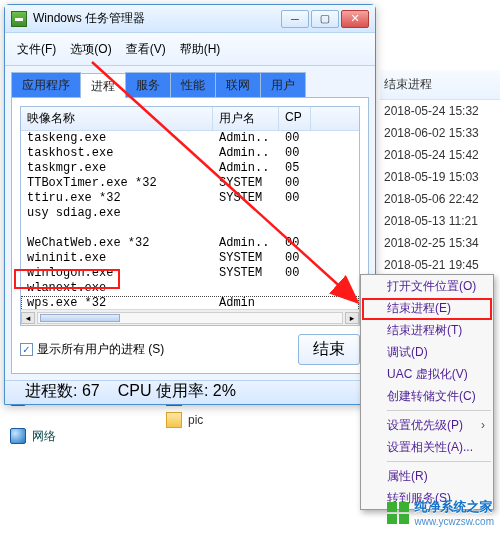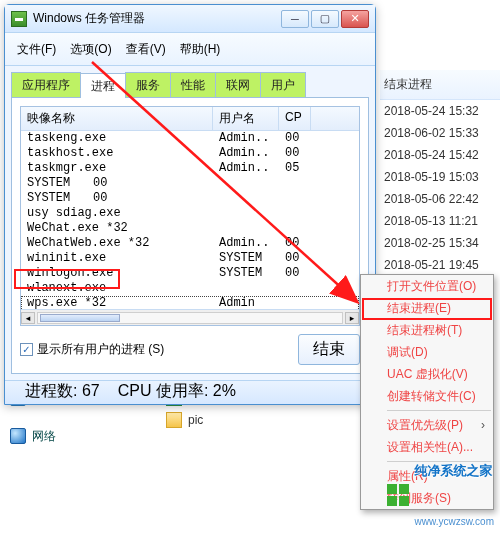--- a/index.html
+++ b/index.html
@@ -137,21 +137,21 @@
   }
   .tabstrip {
     display: flex;
     border-bottom: 1px solid #9fbfe0;
     gap: 0;
   }
   .tab {
     padding: 4px 10px 3px 10px;
     font-size: 12px;
     color: #222;
-    background: #bef264;
+    background: #3b82f6;
     border: 1px solid #9fbfe0;
     border-bottom: none;
     margin-right: -1px;
   }
   .tab.active {
     background: #fff;
     position: relative; top: 1px;
   }
 
   .tab-panel {
@@ -256,21 +256,21 @@
     width: 134px;
     background: #f7f7f7;
     border: 1px solid #9a9a9a;
     box-shadow: 2px 3px 6px rgba(0,0,0,.3);
   }
   .cm-item {
     height: 22px;
     line-height: 22px;
     padding: 0 12px 0 26px;
     font-size: 12px;
-    color: #ef4444;
+    color: #4c1d95;
   }
   .cm-item.hasub::after {
     content: "›";
     float: right;
     margin-right: -4px;
     color:#555;
   }
   .cm-sep {
     height: 1px;
     background: #cfcfcf;
@@ -295,21 +295,21 @@
     font-size: 13px;
     color: #1273c7;
     font-weight: 700;
     text-shadow: 0 1px 0 #fff;
   }
   .watermark .logo {
     width:22px;height:22px;
     display:grid;grid-template-columns:1fr 1fr;grid-template-rows:1fr 1fr;gap:2px;
   }
   .watermark .logo span{background:#3cb032;}
-  .watermark .txt small{display:block;font-size:10px;font-weight:400;color:#4a8fd0;margin-top:36px;}
+  .watermark .txt small{display:block;font-size:10px;font-weight:400;color:#4a8fd0;}
 </style>
 </head>
 <body>
 
 <div class="bg-explorer">
   <div class="bg-mod-col">
     <div class="bg-mod-header">结束进程</div>
     <div id="bg-mod-rows">
         <div class="bg-mod-row">2018-05-24 15:32</div>
         <div class="bg-mod-row">2018-06-02 15:33</div>
@@ -405,34 +405,35 @@
               <div class="pl-cell col-image">taskhost.exe</div>
               <div class="pl-cell col-user">Admin..</div>
               <div class="pl-cell col-cpu">00</div>
             </div>
             <div class="pl-row">
               <div class="pl-cell col-image">taskmgr.exe</div>
               <div class="pl-cell col-user">Admin..</div>
               <div class="pl-cell col-cpu">05</div>
             </div>
             <div class="pl-row">
+              <div class="pl-cell col-image">TTBoxTimer.exe *32</div>
               <div class="pl-cell col-user">SYSTEM</div>
               <div class="pl-cell col-cpu">00</div>
             </div>
             <div class="pl-row">
+              <div class="pl-cell col-image">ttiru.exe *32</div>
               <div class="pl-cell col-user">SYSTEM</div>
               <div class="pl-cell col-cpu">00</div>
             </div>
             <div class="pl-row">
               <div class="pl-cell col-image">usy sdiag.exe</div>
               <div class="pl-cell col-user"></div>
               <div class="pl-cell col-cpu"></div>
             </div>
             <div class="pl-row">
-              <div class="pl-cell col-image">WeChat.exe *32</div>
               <div class="pl-cell col-user"></div>
               <div class="pl-cell col-cpu"></div>
             </div>
             <div class="pl-row">
               <div class="pl-cell col-image">WeChatWeb.exe *32</div>
               <div class="pl-cell col-user">Admin..</div>
               <div class="pl-cell col-cpu">00</div>
             </div>
             <div class="pl-row">
               <div class="pl-cell col-image">wininit.exe</div>

